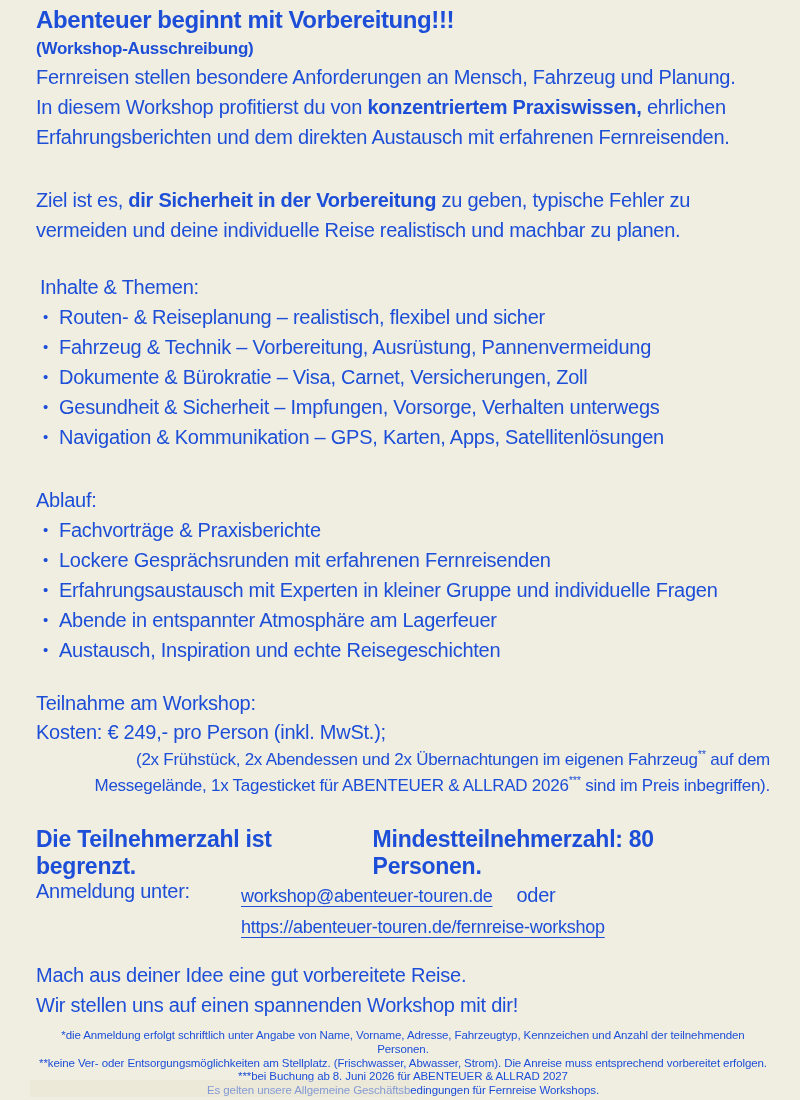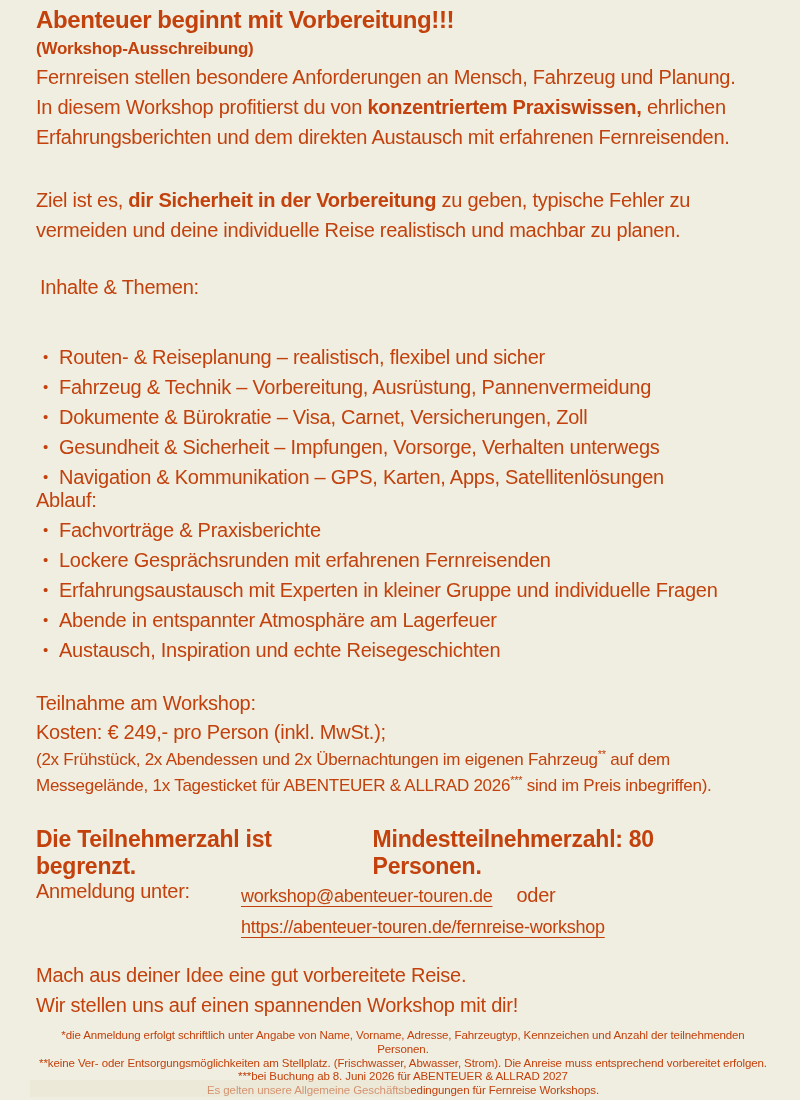--- a/index.html
+++ b/index.html
@@ -1,21 +1,21 @@
 <!DOCTYPE html>
 <html><head>
 <meta charset="utf-8">
 <style>
   html, body { margin: 0; padding: 0; background: #f0eee0; }
   .page {
     position: relative;
     width: 800px;
     height: 1100px;
     background: #f0eee0;
-    color: #c2410c;
+    color: #1d4ed8;
     font-family: "Liberation Sans", sans-serif;
     letter-spacing: -0.25px;
     overflow: hidden;
   }
   .abs { position: absolute; left: 36px; right: 30px; }
   .h1 { font-size: 24px; font-weight: 700; letter-spacing: -0.4px; }
   .h2 { font-size: 17px; font-weight: 700; }
   .body-text { font-size: 20px; line-height: 30px; }
   .body-text b, .bold { font-weight: 700; }
   .section-heading { font-size: 20px; line-height: 30px; }
@@ -27,21 +27,21 @@
     line-height: 30px;
   }
   ul.bullet-list li::before {
     content: "\2022";
     position: absolute;
     left: 7px;
     top: 0;
     font-size: 15px;
     line-height: 30px;
   }
-  .small-note { font-size: 17px; line-height: 26px; }
+  .small-note { font-size: 17px; line-height: 26px; text-align: right; }
   .small-note sup { font-size: 11px; vertical-align: super; line-height: 0; }
   .capacity-row {
     position: absolute;
     left: 36px;
     right: 37px;
     top: 826px;
     display: flex;
     justify-content: space-between;
     font-size: 23px;
     font-weight: 700;
@@ -82,21 +82,21 @@
 
   <div class="abs h2" style="top:39px;">(Workshop-Ausschreibung)</div>
 
   <div class="abs body-text" style="top:185px;">
     <div><span>Ziel ist es, </span><b>dir Sicherheit in der Vorbereitung</b><span> zu geben, typische Fehler zu</span></div>
     <div>vermeiden und deine individuelle Reise realistisch und machbar zu planen.</div>
   </div>
 
   <div class="abs section-heading" style="top:272px; left:40px;">Inhalte &amp; Themen:</div>
 
-  <ul class="bullet-list abs" style="top:302px;margin-top:40px;">
+  <ul class="bullet-list abs" style="top:302px;">
     <li>Routen- &amp; Reiseplanung – realistisch, flexibel und sicher</li>
     <li>Fahrzeug &amp; Technik – Vorbereitung, Ausrüstung, Pannenvermeidung</li>
     <li>Dokumente &amp; Bürokratie – Visa, Carnet, Versicherungen, Zoll</li>
     <li>Gesundheit &amp; Sicherheit – Impfungen, Vorsorge, Verhalten unterwegs</li>
     <li>Navigation &amp; Kommunikation – GPS, Karten, Apps, Satellitenlösungen</li>
   </ul>
 
   <div class="abs section-heading" style="top:485px;">Ablauf:</div>
 
   <ul class="bullet-list abs" style="top:515px;">

